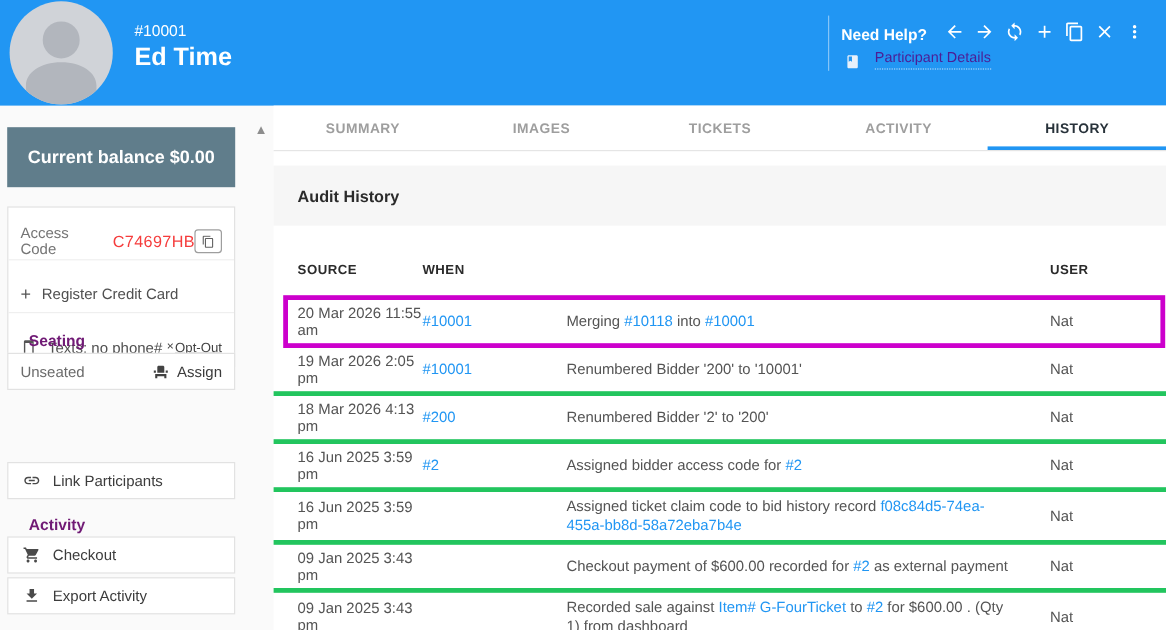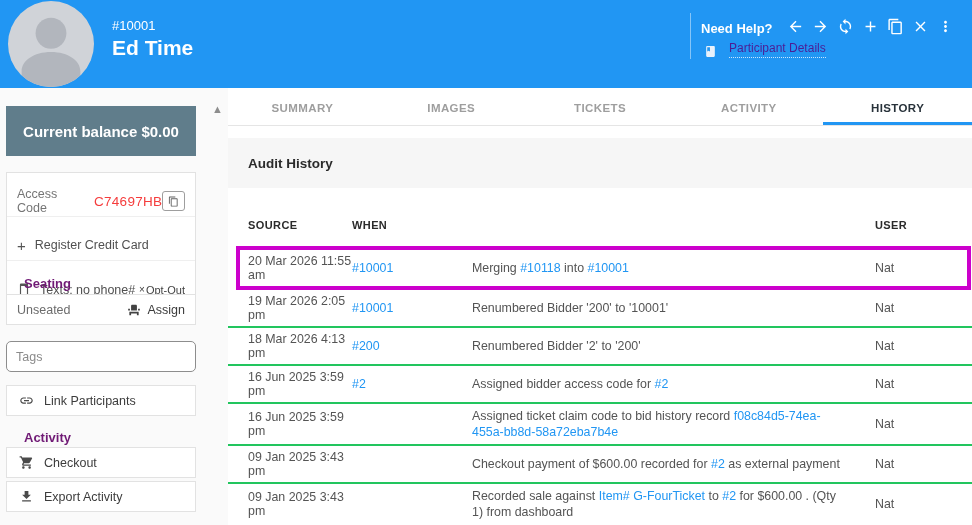--- a/index.html
+++ b/index.html
@@ -72,21 +72,21 @@
     cursor:pointer; border-bottom:3px solid transparent; padding-top:3px; }
   .tab.active { color:#28323a; border-bottom-color:var(--accent-blue,#2196f3); }
   .section-band { position:absolute; left:0; top:50px; width:744px; height:50px;
     background:#f6f6f6; display:flex; align-items:center; padding:0 20px;
     font-size:13.5px; font-weight:bold; color:#2b2b2b; }
   .audit-table { position:absolute; left:0; top:100px; width:744px; }
   .thead, .row { display:grid; grid-template-columns:104px 120px 403px 57px; padding:0 20px; }
   .thead { height:58px; align-items:end; }
   .th { font-size:11px; font-weight:bold; color:#2b2b2b; letter-spacing:.4px; padding-bottom:15px; }
   .row { min-height:33px; align-items:center; padding-top:4px; padding-bottom:4px;
-    border-bottom:2px solid #22c55e; font-size:12.4px; color:#545454; }
+    border-bottom:4px solid #22c55e; font-size:12.4px; color:#545454; }
   .row:last-child { border-bottom:none; }
   .row.highlighted { border:4px solid var(--highlight-magenta,#cc00cc);
     margin-left:8px; margin-right:1px; padding-left:8px; min-height:35px; }
   .cell-desc { line-height:16px; padding-right:28px; }
   .link { color:var(--accent-blue,#2196f3); cursor:pointer; text-decoration:none; }
 </style>
 </head>
 <body>
 
 <div class="page">
@@ -181,21 +181,20 @@
   <div class="side-box seat-box">
     <span>Unseated</span>
     <span class="assign-btn">
       <svg viewBox="0 0 24 24">
         <path d="M4 18v3h3v-3h10v3h3v-6H4zm15-8h3v3h-3zM2 10h3v3H2zm15 3H7V5c0-1.1.9-2 2-2h6c1.1 0 2 .9 2 2v8z"></path>
         </svg>
       <span>Assign</span>
     </span>
   </div>
 
-  <input class="tags-input" type="text" placeholder="Tags" style="">
 
   <div class="side-box btn-box link-box">
     <svg viewBox="0 0 24 24">
       <path d="M3.9 12c0-1.71 1.39-3.1 3.1-3.1h4V7H7c-2.76 0-5 2.24-5 5s2.24 5 5 5h4v-1.9H7c-1.71 0-3.1-1.39-3.1-3.1zM8 13h8v-2H8v2zm9-6h-4v1.9h4c1.71 0 3.1 1.39 3.1 3.1s-1.39 3.1-3.1 3.1h-4V17h4c2.76 0 5-2.24 5-5s-2.24-5-5-5z"></path>
       </svg>
     <span>Link Participants</span>
   </div>
 
   <div class="side-heading" style="top:430px;">Activity</div>
   <div class="side-box btn-box checkout-box">

